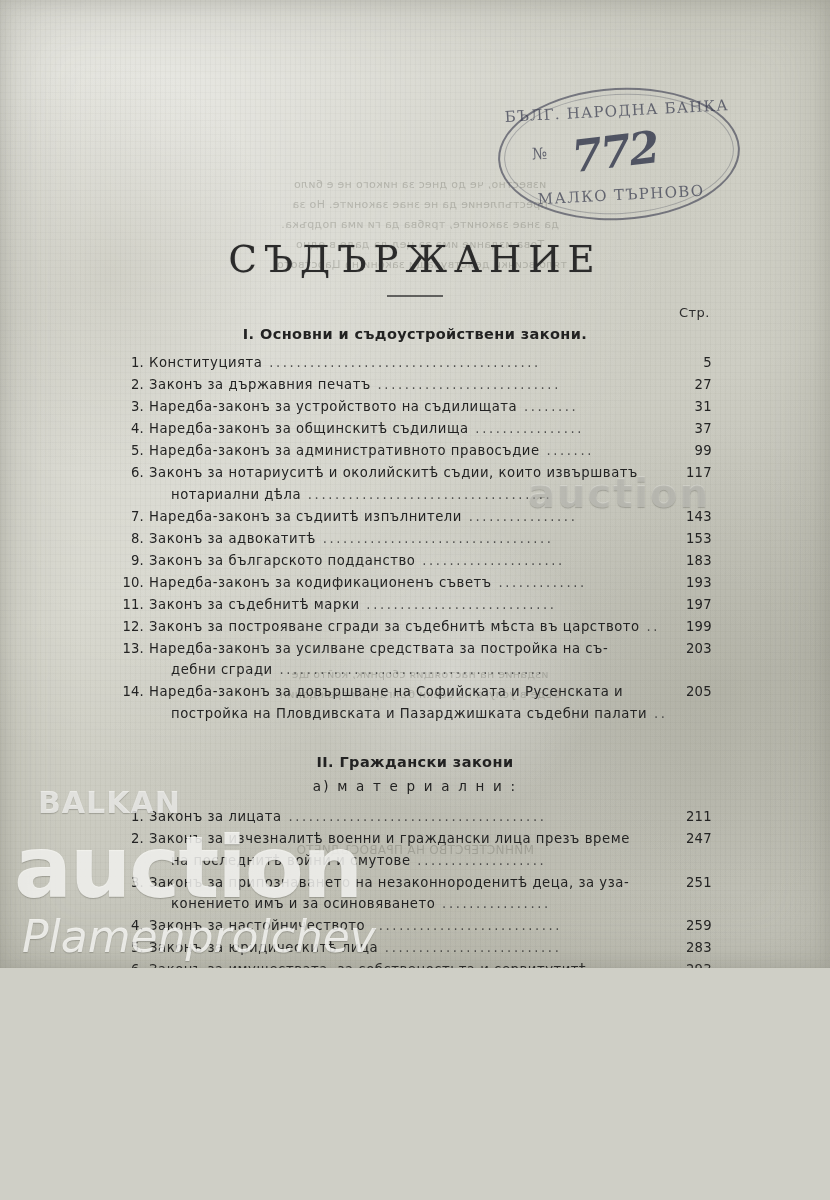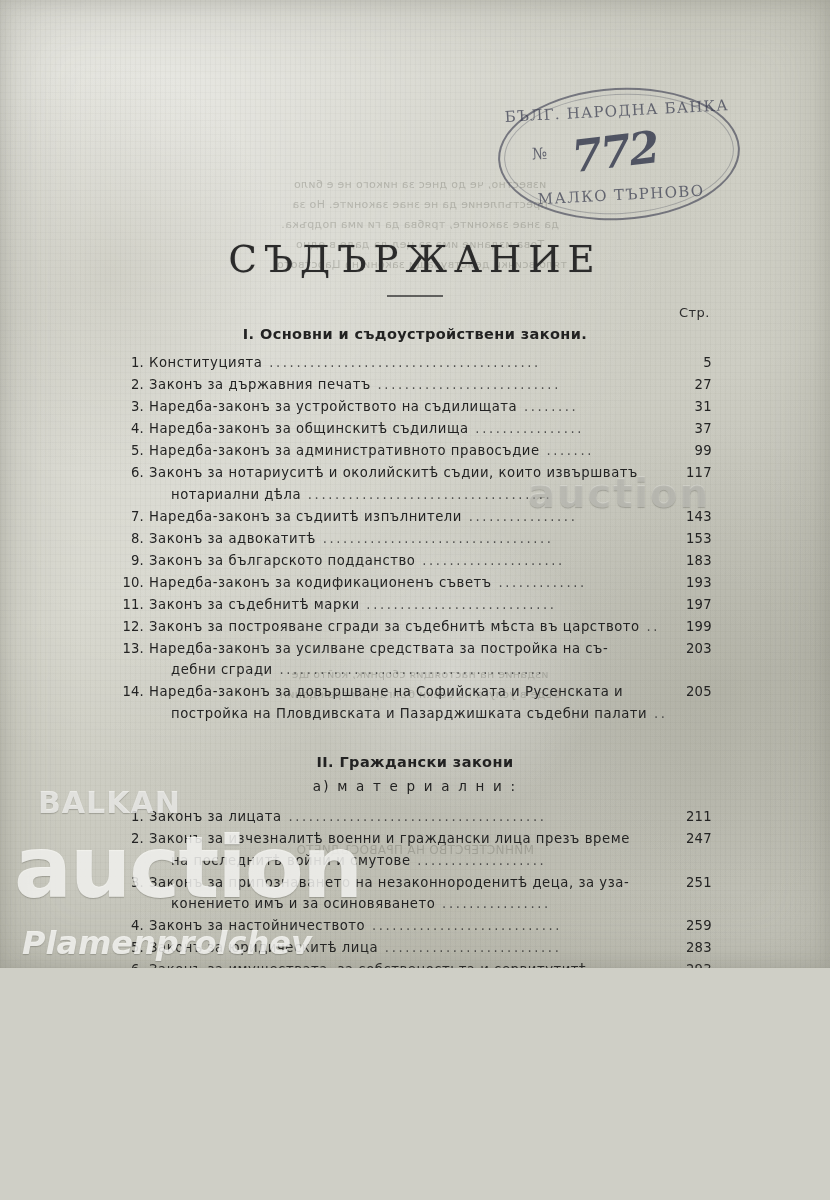--- a/index.html
+++ b/index.html
@@ -242,25 +242,24 @@
     bottom: 58px;
     font-size: 86px;
     font-weight: bold;
     letter-spacing: -2px;
     line-height: 86px;
     color: rgba(252,252,250,0.80);
   }
   .wm-plamen {
     left: 22px;
     bottom: 6px;
-    font-size: 32px;
+    font-size: 44px;
     font-style: italic;
     color: rgba(252,252,250,0.80);
     letter-spacing: 0px;
-    font-weight: bold;
   }
   .wm-faint {
     right: 120px;
     top: 470px;
     font-size: 40px;
     font-weight: bold;
     color: rgba(255,255,255,0.25);
     letter-spacing: 2px;
     transform: rotate(0deg);
   }

